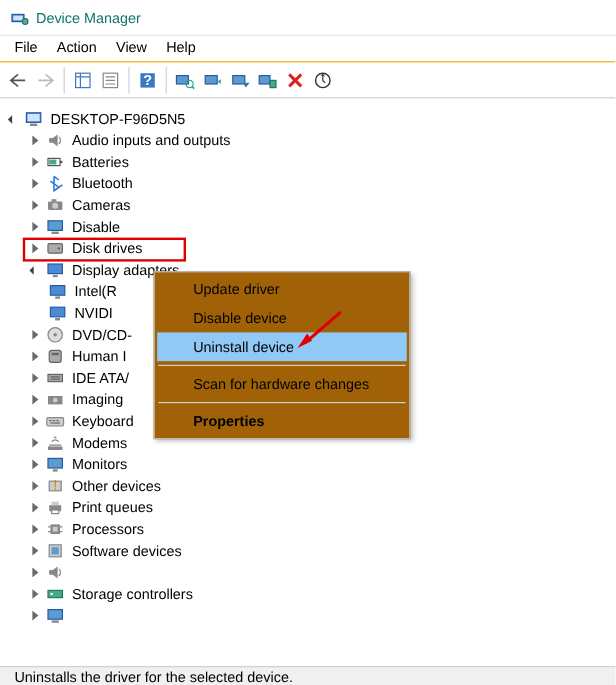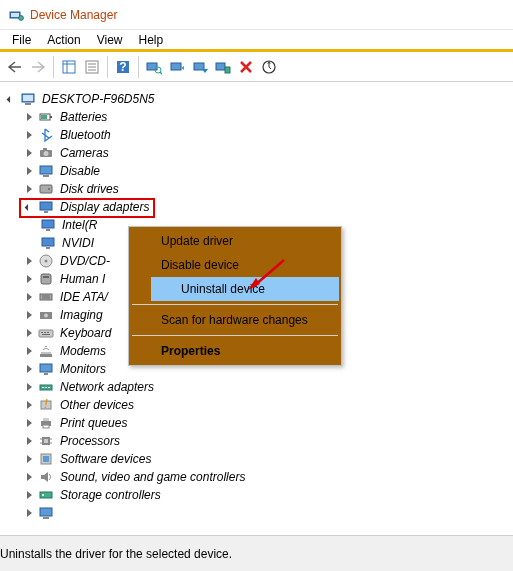--- a/index.html
+++ b/index.html
@@ -1,50 +1,50 @@
 <!DOCTYPE html>
 <html><head>
 <meta charset="utf-8">
 <style>
   * { margin: 0; padding: 0; box-sizing: border-box; font-family: "Segoe UI", Tahoma, sans-serif; font-size: 12px; }
   body { width: 513px; height: 571px; background: #fff; overflow: hidden; position: relative; }
 
   .titlebar { height: 30px; display: flex; align-items: center; padding: 0 8px; border-bottom: 1px solid #e5e5e5; }
   .titlebar .app-icon { width: 16px; height: 16px; margin-right: 6px; }
-  .titlebar .title { color: #c2410c; }
-
-  .menubar { height: 22px; display: flex; align-items: center; padding: 0 4px; border-bottom: 3px solid #eab308; }
+  .titlebar .title { color: #0f766e; }
+
+  .menubar { height: 22px; display: flex; align-items: flex-start; padding: 0 4px; border-bottom: 1px solid #eab308; }
   .menubar .mitem { padding: 2px 8px; cursor: default; }
 
   .toolbar { height: 30px; display: flex; align-items: center; padding: 2px 4px; border-bottom: 1px solid #d0d0d0; gap: 1px; }
   .toolbar .sep { width: 1px; height: 22px; background: #d0d0d0; margin: 0 3px; }
   .tbtn { width: 22px; height: 22px; display: flex; align-items: center; justify-content: center; border: 1px solid transparent; cursor: default; }
 
   .tree { position: absolute; top: 86px; left: 0; right: 0; bottom: 20px; overflow: hidden; padding-top: 4px; }
-  .row { height: 18px; display: flex; align-items: center; white-space: nowrap; font-style: italic; }
+  .row { height: 18px; display: flex; align-items: center; white-space: nowrap; }
   .caret { width: 14px; height: 14px; display: flex; align-items: center; justify-content: center; color: #6a6a6a; cursor: default; }
   .caret.open::before { content: ""; display: block; width: 0; height: 0; border-left: 5px solid #404040; border-top: 5px solid transparent; transform: rotate(45deg) translate(-1px,1px);}
   .caret.closed::before { content: ""; display: block; width: 0; height: 0; border-top: 4px solid transparent; border-bottom: 4px solid transparent; border-left: 5px solid #6a6a6a; }
   .row .icon { width: 16px; height: 16px; margin: 0 4px 0 2px; flex: 0 0 16px; }
   .row .label { padding: 1px 2px; }
   .highlight-box { border: 2px solid #e00000; position: absolute; pointer-events: none; }
 
   .indent0 { padding-left: 4px; }
   .indent1 { padding-left: 22px; }
   .indent2 { padding-left: 24px; }
 
   .ctxmenu { position: absolute; background: #a16207; border: 1px solid #c0c0c0; box-shadow: 2px 2px 4px rgba(0,0,0,.25); padding: 2px; width: 214px; }
   .ctxmenu .citem { height: 24px; display: flex; align-items: center; padding: 0 18px 0 30px; cursor: default; }
-  .ctxmenu .citem.hl { background: #90c8f6; margin-left: 20px; }
+  .ctxmenu .citem.hl { background: #90c8f6; }
   .ctxmenu .csep { height: 1px; background: #d0d0d0; margin: 3px 1px; }
   .ctxmenu .bold { font-weight: bold; }
 
   .arrow-annotation { position: absolute; pointer-events: none; }
 
-  .statusbar { position: absolute; left: 0; right: 0; bottom: 0; height: 36px; display: flex; align-items: center; padding: 0 0; border-top: 1px solid #d0d0d0; background: #f0f0f0; }
+  .statusbar { position: absolute; left: 0; right: 0; bottom: 0; height: 16px; display: flex; align-items: center; padding: 0 12px; border-top: 1px solid #d0d0d0; background: #f0f0f0; }
 </style>
 </head>
 <body>
 
 <div class="titlebar">
   <span class="app-icon">
     <svg viewBox="0 0 16 16">
         <rect x="2" y="5" width="10" height="6" fill="#3a78c4" stroke="#2a5a9e"></rect>
         <rect x="3" y="6" width="8" height="4" fill="#cfe4ff"></rect>
         <circle cx="13" cy="11" r="2.4" fill="#5a9" stroke="#276"></circle>
@@ -142,20 +142,28 @@
           <rect x="2" y="3" width="12" height="8" fill="#5a9bd4" stroke="#2a5a9e"></rect>
           <rect x="3" y="4" width="10" height="6" fill="#cfe4ff"></rect>
           <rect x="5" y="12" width="6" height="2" fill="#888"></rect>
         </svg></span>
     <span class="label">DESKTOP-F96D5N5</span>
   </div>
 
   <div class="row indent1">
       <span class="caret closed"></span>
       <span class="icon"><svg viewBox="0 0 16 16">
+          <path d="M3 6h3l4-3v10l-4-3H3z" fill="#888"></path>
+          <path d="M11 5c2 2 2 4 0 6" stroke="#888" fill="none"></path>
+        </svg></span>
+      <span class="label">Audio inputs and outputs</span>
+    </div>
+  <div class="row indent1">
+      <span class="caret closed"></span>
+      <span class="icon"><svg viewBox="0 0 16 16">
           <rect x="2" y="5" width="10" height="6" fill="none" stroke="#555"></rect>
           <rect x="12" y="7" width="2" height="2" fill="#555"></rect>
           <rect x="3" y="6" width="6" height="4" fill="#4a8"></rect>
         </svg></span>
       <span class="label">Batteries</span>
     </div>
   <div class="row indent1">
       <span class="caret closed"></span>
       <span class="icon"><svg viewBox="0 0 16 16">
           <path d="M7 2v12l4-3-7-5m7-1l-4-3m0 12l7-5" stroke="#2a7ad4" stroke-width="1.3" fill="none"></path>
@@ -265,30 +273,20 @@
         </svg></span>
       <span class="label">Modems</span>
     </div>
   <div class="row indent1">
       <span class="caret closed"></span>
       <span class="icon"><svg viewBox="0 0 16 16">
           <rect x="2" y="3" width="12" height="8" fill="#5a9bd4" stroke="#2a5a9e"></rect>
           <rect x="6" y="12" width="4" height="2" fill="#888"></rect>
         </svg></span>
       <span class="label">Monitors</span>
-    </div>
-  <div class="row indent1">
-      <span class="caret closed"></span>
-      <span class="icon"><svg viewBox="0 0 16 16">
-          <rect x="2" y="6" width="12" height="5" fill="#4a8" stroke="#276"></rect>
-          <rect x="4" y="8" width="2" height="1" fill="#fff"></rect>
-          <rect x="7" y="8" width="2" height="1" fill="#fff"></rect>
-          <rect x="10" y="8" width="2" height="1" fill="#fff"></rect>
-        </svg></span>
-      <span class="label">Network adapters</span>
     </div>
   <div class="row indent1">
       <span class="caret closed"></span>
       <span class="icon"><svg viewBox="0 0 16 16">
           <rect x="3" y="4" width="10" height="8" fill="#ccc" stroke="#888"></rect>
           <text x="8" y="11" text-anchor="middle" font-size="8" fill="#d80">!</text>
         </svg></span>
       <span class="label">Other devices</span>
     </div>
   <div class="row indent1">
@@ -319,21 +317,20 @@
           <rect x="5" y="5" width="6" height="6" fill="#5a9bd4"></rect>
         </svg></span>
       <span class="label">Software devices</span>
     </div>
   <div class="row indent1">
       <span class="caret closed"></span>
       <span class="icon"><svg viewBox="0 0 16 16">
           <path d="M3 6h3l4-3v10l-4-3H3z" fill="#888"></path>
           <path d="M11 5c2 2 2 4 0 6" stroke="#888" fill="none"></path>
         </svg></span>
-      <span class="label">Sound, video and game controllers</span>
     </div>
   <div class="row indent1">
       <span class="caret closed"></span>
       <span class="icon"><svg viewBox="0 0 16 16">
           <rect x="2" y="5" width="12" height="6" fill="#4a8" stroke="#276"></rect>
           <circle cx="5" cy="8" r="1" fill="#fff"></circle>
         </svg></span>
       <span class="label">Storage controllers</span>
     </div>
   <div class="row indent1">

